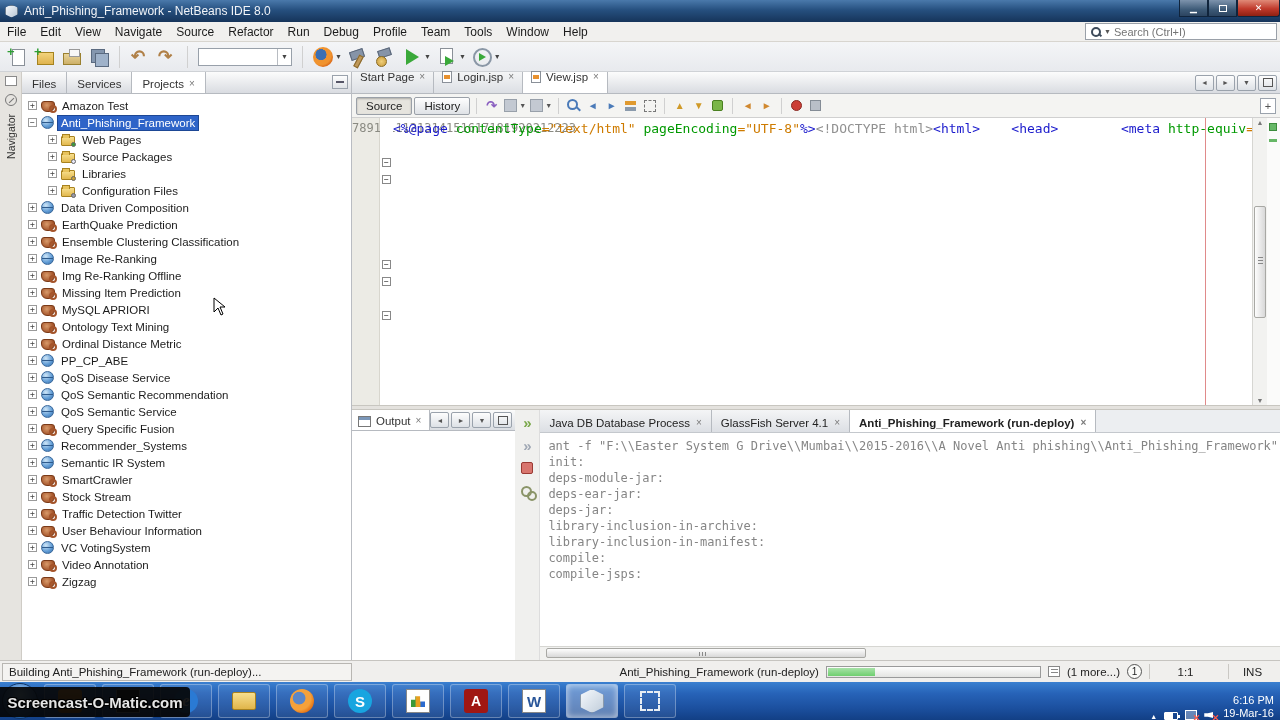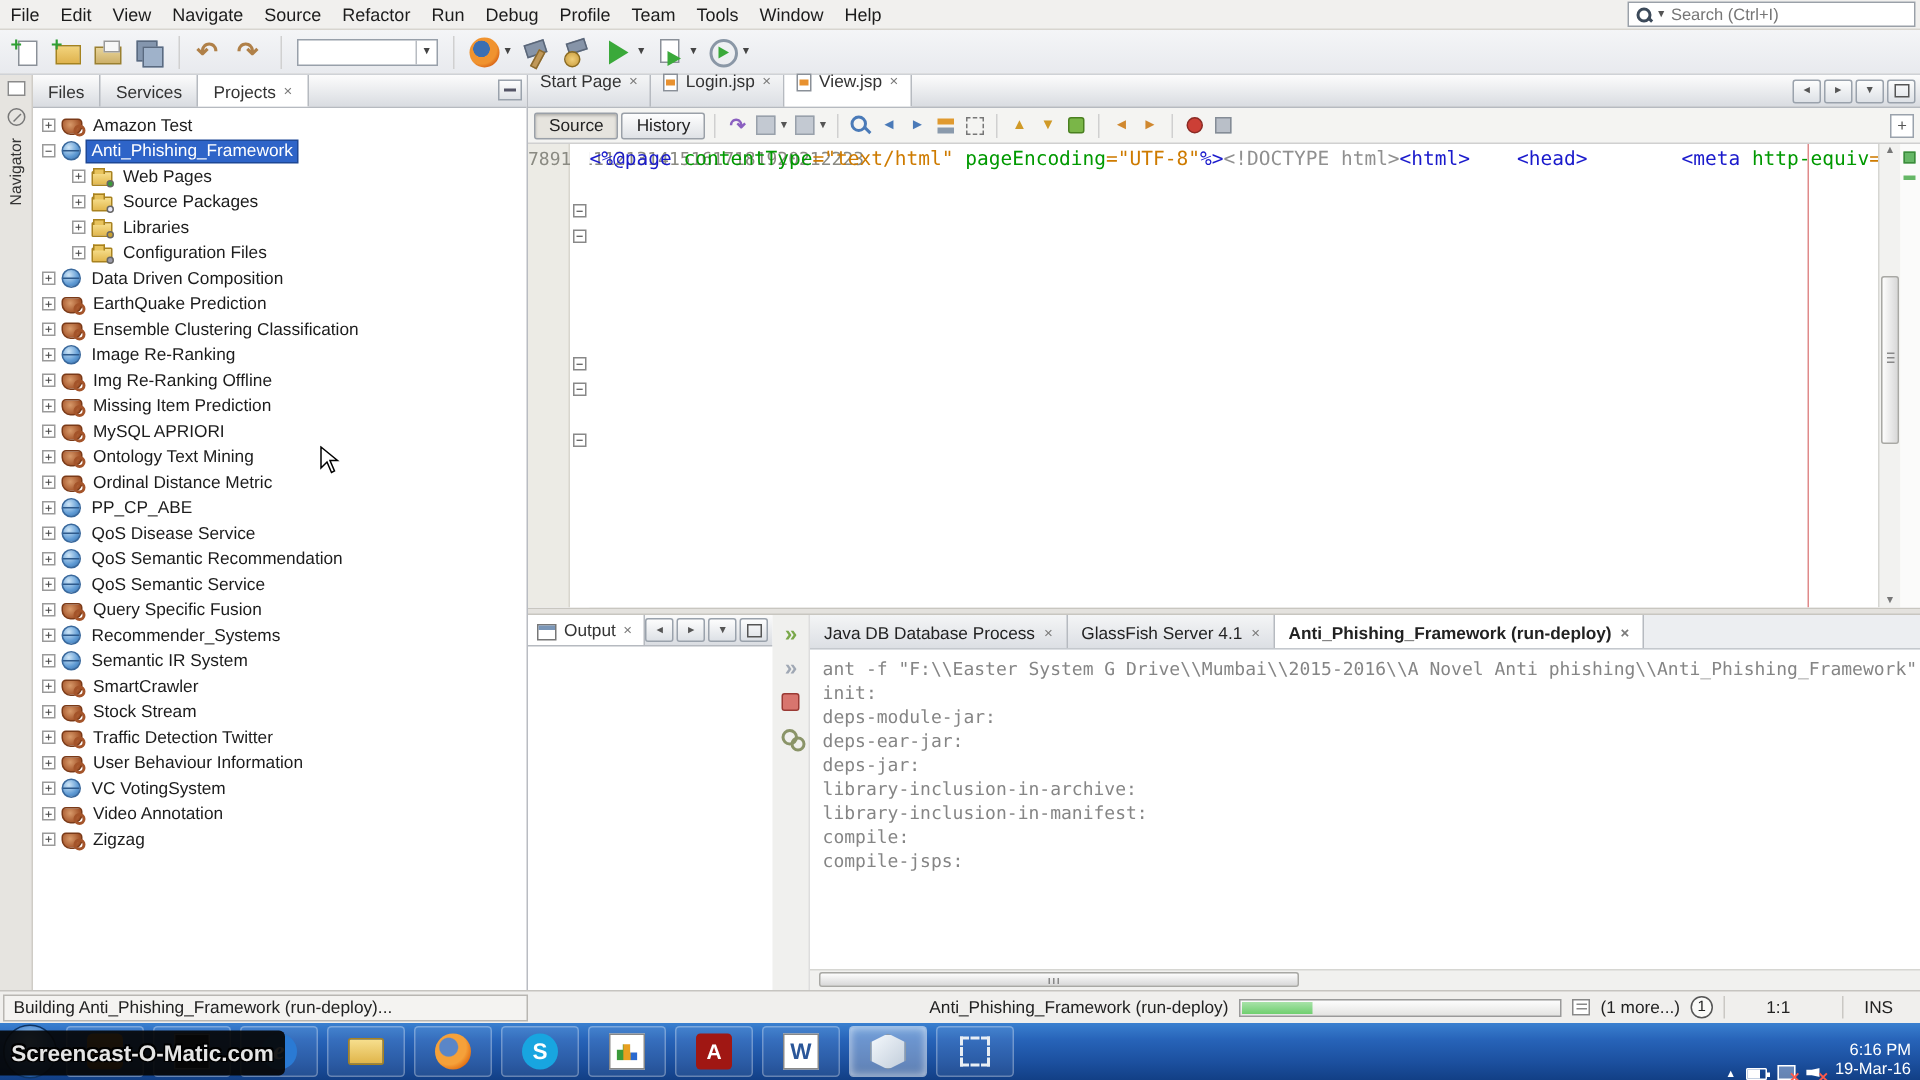--- a/index.html
+++ b/index.html
@@ -214,20 +214,35 @@
   
   .watermark{position:absolute;left:0;bottom:3px;width:190px;height:30px;background:rgba(5,5,5,.92);border-radius:0 4px 4px 0;display:flex;align-items:center;justify-content:center;z-index:60;}
   .watermark span{color:#e5e5e5;font-weight:bold;font-size:15px;text-shadow:1px 1px 0 #000,-1px -1px 0 #000,1px -1px 0 #000,-1px 1px 0 #000;}
   .cursor{position:absolute;left:213px;top:297px;z-index:70;pointer-events:none;}
 </style>
 </head>
 <body>
 
 <div class="app">
 
+  <div class="titlebar">
+    <span class="title-cube"></span>
+    <span>Anti_Phishing_Framework - NetBeans IDE 8.0</span>
+    <div class="win-controls">
+      <div class="wc">
+          <span>▁</span>
+        </div>
+      <div class="wc">
+          <span class="box"></span>
+        </div>
+      <div class="wc close">
+          <span>✕</span>
+        </div>
+    </div>
+  </div>
 
   <div class="menubar" id="menubar">
     <span class="menu-item">File</span>
       <span class="menu-item">Edit</span>
       <span class="menu-item">View</span>
       <span class="menu-item">Navigate</span>
       <span class="menu-item">Source</span>
       <span class="menu-item">Refactor</span>
       <span class="menu-item">Run</span>
       <span class="menu-item">Debug</span>

